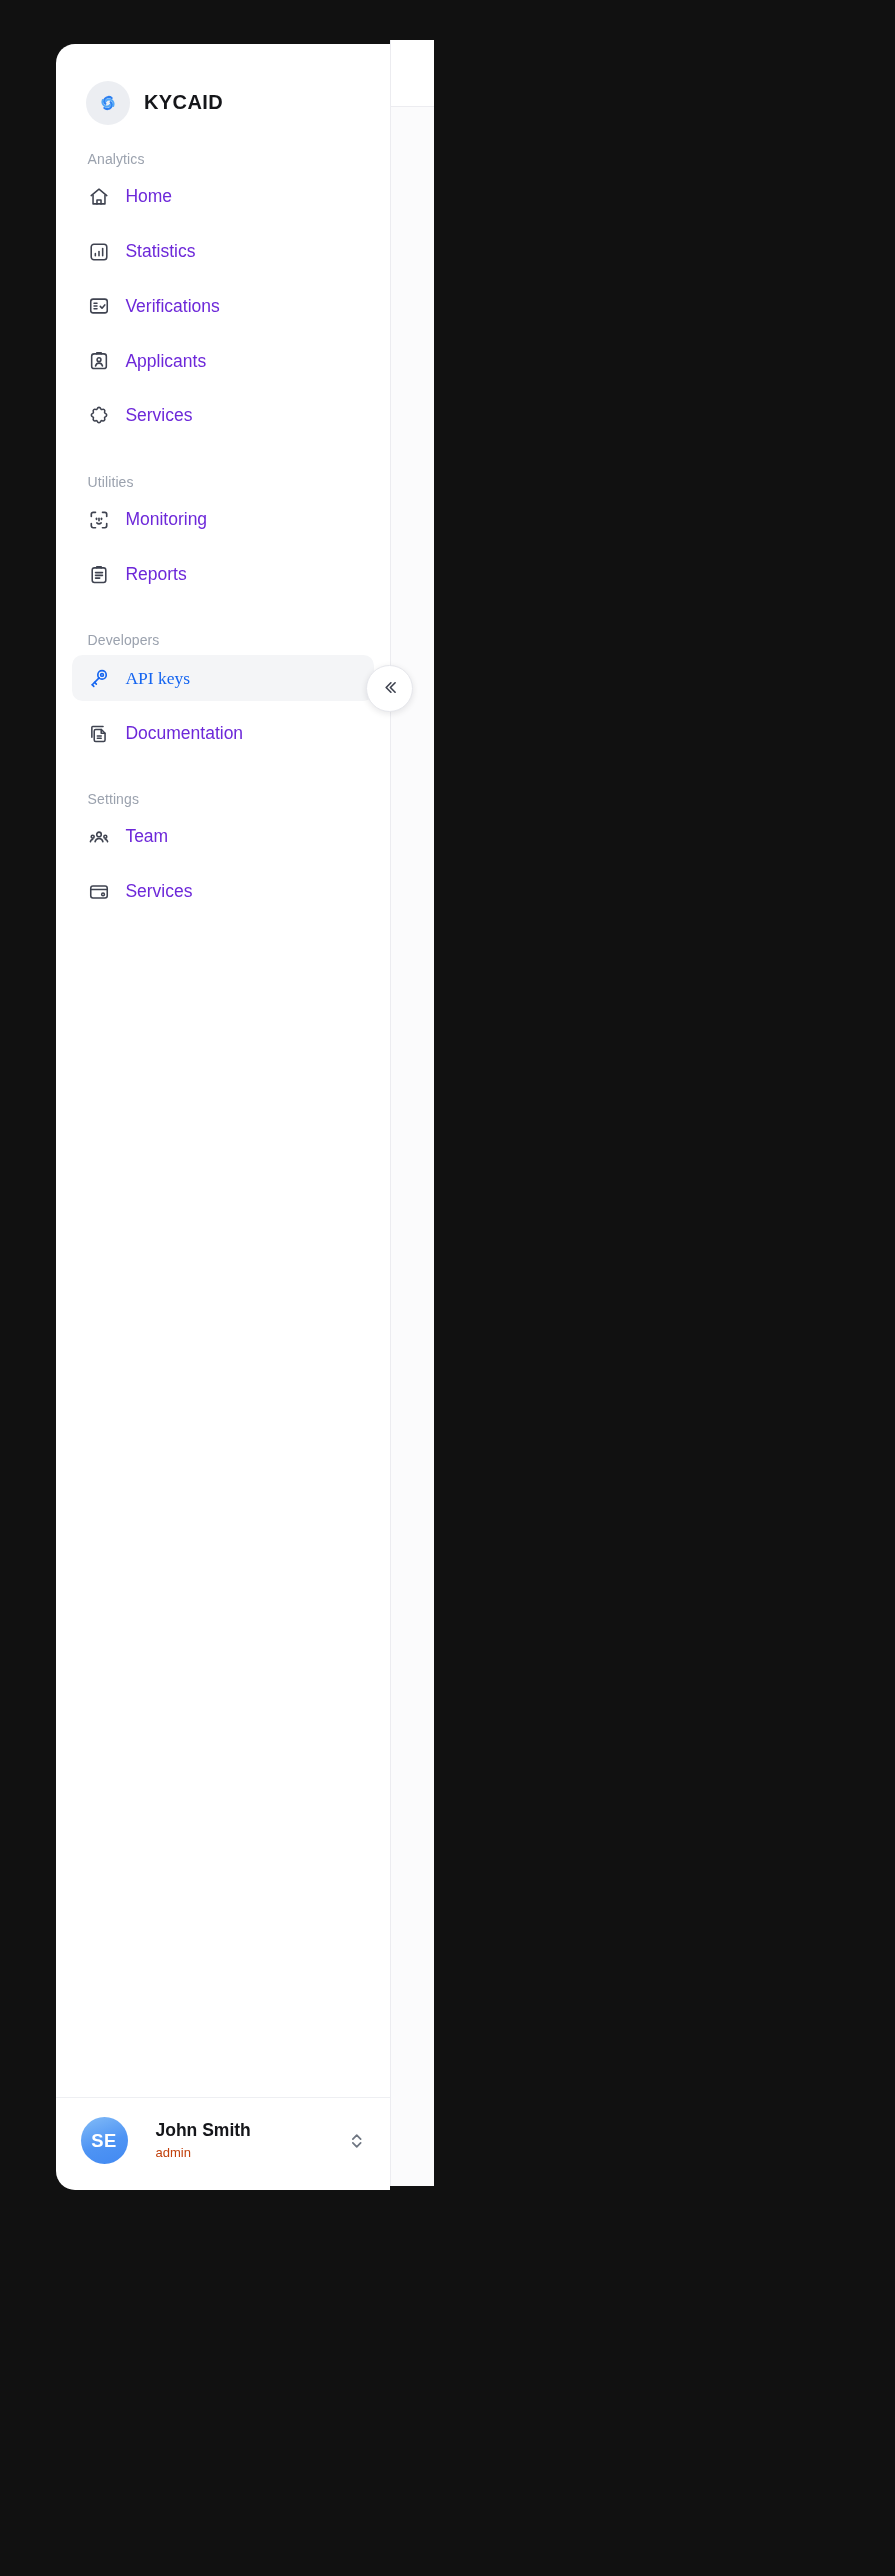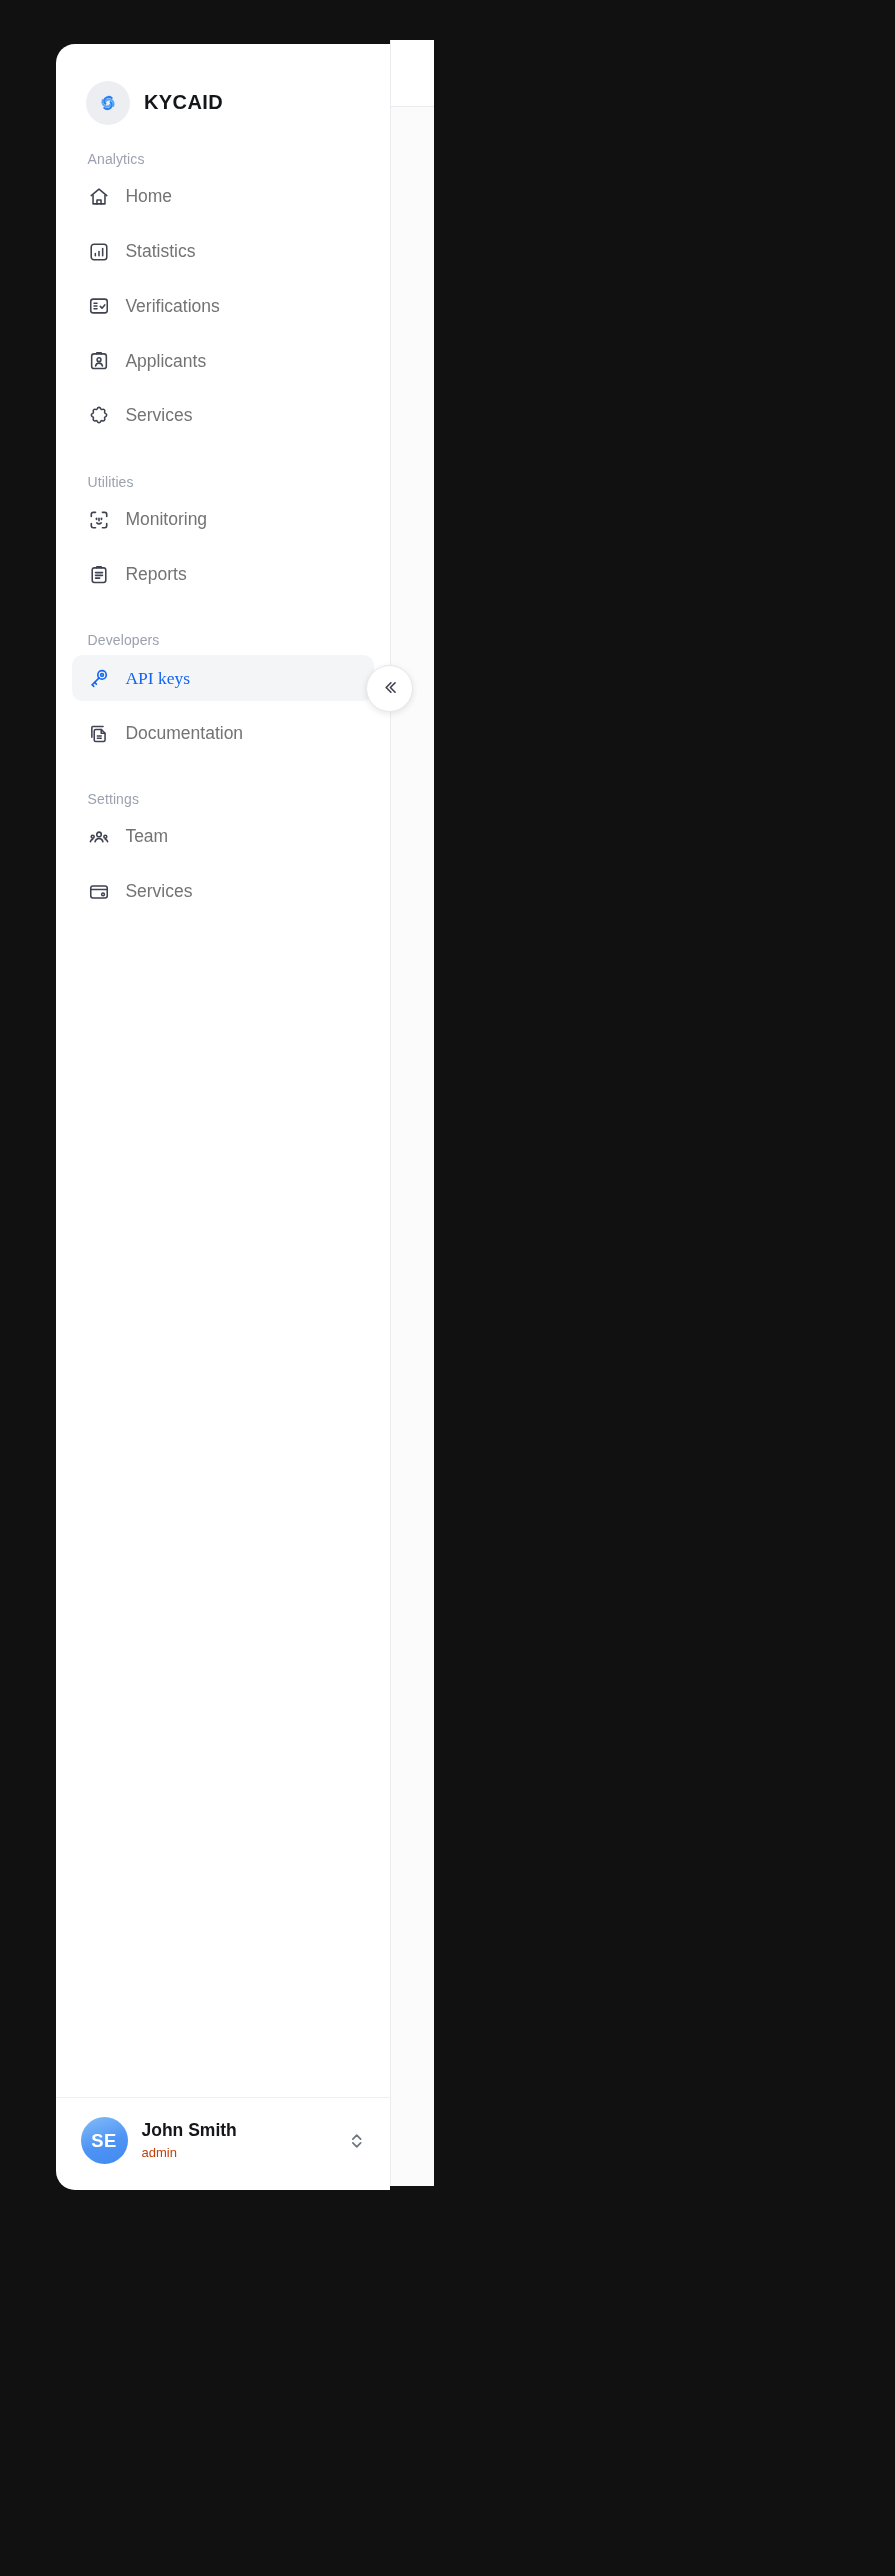--- a/index.html
+++ b/index.html
@@ -111,21 +111,21 @@
   }
   .nav-section:first-child .nav-section-title { padding-top: 15.8px; }
 
   .nav-item {
     display: flex;
     align-items: center;
     gap: 15.8px;
     height: 46px;
     padding: 0 15.8px;
     border-radius: 10.5px;
-    color: #737373;
+    color: #6d28d9;
     font-size: 17.5px;
     cursor: pointer;
     margin-bottom: 8.8px;
   }
   .nav-item .nav-icon {
     width: 22px;
     height: 22px;
     flex: 0 0 auto;
     display: flex;
     align-items: center;
@@ -139,21 +139,21 @@
   }
   .nav-item.active .nav-icon svg { stroke: #1565f0; }
 
   
   .sidebar-footer {
     flex: 0 0 auto;
     border-top: 0.9px solid #eeeff2;
     padding: 19px 24.5px 26px 24.5px;
     display: flex;
     align-items: center;
-    gap: 14px;
+    gap: 28px;
     cursor: pointer;
   }
   .avatar {
     width: 47px;
     height: 47px;
     border-radius: 50%;
     background: linear-gradient(160deg, #83bcf7 0%, #4e94f4 55%, #4289f2 100%);
     color: #ffffff;
     font-size: 18.4px;
     font-weight: bold;

